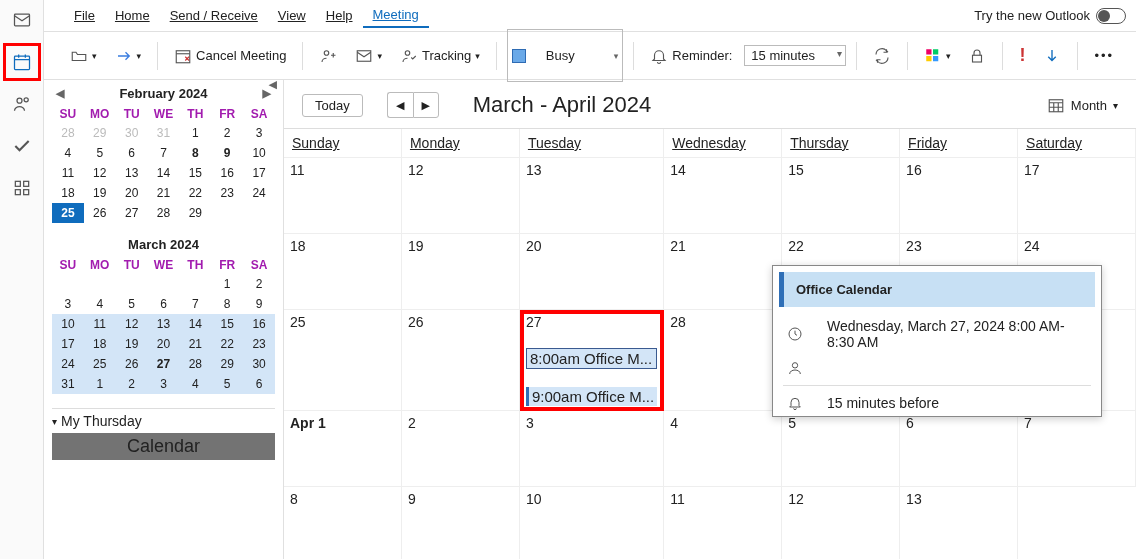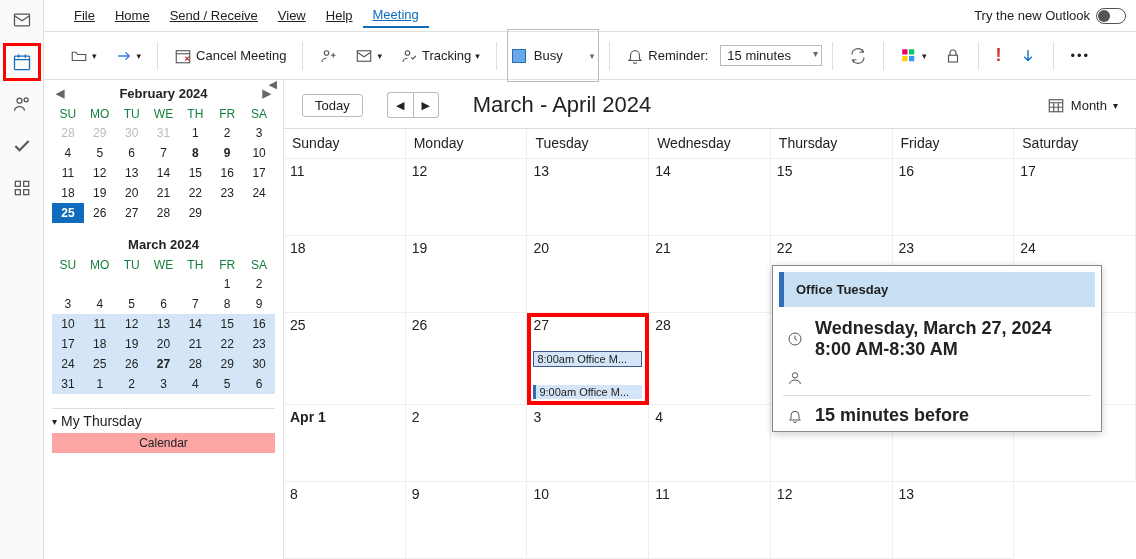--- a/index.html
+++ b/index.html
@@ -9,74 +9,74 @@
 .topbar .menu-item.active { color: #0f6cbd; border-bottom: 2px solid #0f6cbd; }
 .topbar .spacer { flex: 1; }
 .try-new { display: flex; align-items: center; gap: 6px; font-size: 13px; }
 .toggle { width: 30px; height: 16px; border: 1px solid #555; border-radius: 8px; position: relative; }
 .toggle::after { content: ""; position: absolute; width: 12px; height: 12px; background: #555; border-radius: 50%; top: 1px; left: 1px; }
 
 .ribbon { display: flex; align-items: center; height: 48px; border-bottom: 1px solid #e0e0e0; padding: 0 10px 0 64px; gap: 6px; }
 .ribbon .rbtn { display: flex; align-items: center; gap: 4px; padding: 4px 6px; cursor: pointer; }
 .ribbon .sep { width: 1px; height: 28px; background: #ddd; margin: 0 4px; }
 .ribbon svg { width: 18px; height: 18px; }
-.showas-box { display: flex; align-items: center; border: 1px solid #bbb; padding: 18px 4px; gap: 8px; }
+.showas-box { display: flex; align-items: center; border: 1px solid #bbb; padding: 18px 4px; gap: 20px; }
 .showas-swatch { width: 14px; height: 14px; background: #6aa9e8; border: 1px solid #2e6bb3; }
 .reminder-box { border: 1px solid #bbb; padding: 2px 30px 2px 6px; position: relative; }
 .reminder-box::after { content: "▾"; position: absolute; right: 3px; top: 2px; font-size: 10px; color: #666; }
 
 .leftrail { position: absolute; left: 0; top: 0; width: 44px; height: 559px; border-right: 1px solid #e0e0e0; display: flex; flex-direction: column; align-items: center; padding-top: 6px; gap: 14px; background: #fafafa; }
 .leftrail .rail-icon { width: 28px; height: 28px; display: flex; align-items: center; justify-content: center; cursor: pointer; }
 .leftrail .rail-icon.selected { outline: 3px solid red; outline-offset: 2px; }
 .leftrail svg { width: 20px; height: 20px; stroke: #555; fill: none; }
 .leftrail .rail-icon.selected svg { stroke: #0f6cbd; }
 
 .mainflex { display: flex; position: absolute; left: 44px; top: 80px; right: 0; bottom: 0; }
 
 .sidepanel { width: 240px; border-right: 1px solid #e0e0e0; padding: 6px 8px; position: relative; }
 .sidepanel .collapser { position: absolute; top: -2px; right: 6px; font-size: 11px; color: #666; cursor: pointer; }
 .minical { margin-bottom: 14px; }
 .minical-head { display: flex; align-items: center; justify-content: center; gap: 4px; font-weight: 600; margin-bottom: 4px; position: relative; }
 .minical-head .nav { position: absolute; font-size: 11px; color: #666; cursor: pointer; }
 .minical-head .nav.prev { left: 4px; }
 .minical-head .nav.next { right: 4px; }
 .minical-grid { display: grid; grid-template-columns: repeat(7, 1fr); text-align: center; font-size: 12px; }
-.minical-grid .dayhead { color: #15803d; font-weight: 400; padding: 2px 0; }
+.minical-grid .dayhead { color: #a21caf; font-weight: 700; padding: 2px 0; }
 .minical-grid .day { padding: 3px 0; cursor: pointer; }
 .minical-grid .day.dim { color: #bbb; }
 .minical-grid .day.bold { font-weight: 700; }
 .minical-grid .day.today { background: #0f6cbd; color: #fff; font-weight: 700; }
 .minical-grid .day.sel { background: #d3e5f7; }
 .minical-grid .day.selbold { background: #d3e5f7; font-weight: 700; }
 .mycal-head { display: flex; align-items: center; gap: 4px; padding: 4px 0; font-size: 14px; cursor: pointer; border-top: 1px solid #ddd; margin-top: 6px;}
-.mycal-item { background: #fca5a5; text-align: center; padding: 3px 0; font-size: 12px; }
+.mycal-item { background: #737373; text-align: center; padding: 3px 0; font-size: 18px; }
 
 .calarea { flex: 1; display: flex; flex-direction: column; }
 .calhead { display: flex; align-items: center; padding: 12px 18px 10px 18px; gap: 24px; }
 .todaybtn { border: 1px solid #bbb; padding: 3px 12px; border-radius: 3px; cursor: pointer; font-size: 13px; }
 .navsmall { border: 1px solid #bbb; width: 26px; height: 26px; display: flex; align-items: center; justify-content: center; cursor: pointer; border-radius: 3px; font-size: 11px;}
 .navpair { display: flex; }
 .navpair .navsmall:first-child { border-right: none; border-radius: 3px 0 0 3px; }
 .navpair .navsmall:last-child { border-radius: 0 3px 3px 0; }
 .rangelabel { font-size: 22px; font-weight: 400; margin-left: 10px; }
 .calhead .flex1 { flex: 1; }
 .viewdrop { display: flex; align-items: center; gap: 6px; cursor: pointer; }
 
 .calgrid { flex: 1; border-top: 1px solid #ddd; display: grid; grid-template-columns: repeat(7, 1fr); position: relative; }
-.calgrid .colhead { border-right: 1px solid #eee; border-bottom: 1px solid #eee; padding: 6px 8px; font-size: 14px; }
+.calgrid .colhead { border-right: 1px solid #eee; border-bottom: 1px solid #eee; padding: 6px 8px; font-size: 14px; text-decoration: underline; }
 .calgrid .cell { border-right: 1px solid #eee; border-bottom: 1px solid #eee; padding: 4px 6px; min-height: 76px; font-size: 14px; position: relative; }
 .calgrid .cell .datelabel { }
 .calgrid .cell.bold .datelabel { font-weight: 700; }
 .calgrid .cell.highlight { outline: 4px solid red; outline-offset: -4px; }
-.event { font-size: 11px; background: #d3e5f7; border-left: 3px solid #2f6fb7; padding: 1px 3px; margin-top: 18px; white-space: nowrap; overflow: hidden; text-overflow: ellipsis; cursor: pointer; }
+.event { font-size: 15px; background: #d3e5f7; border-left: 3px solid #2f6fb7; padding: 1px 3px; margin-top: 18px; white-space: nowrap; overflow: hidden; text-overflow: ellipsis; cursor: pointer; }
 .event.sel { border: 1px solid #3a5a90; background: #d3e5f7; }
 
 .popup { position: absolute; left: 488px; top: 136px; width: 330px; background: #fff; border: 1px solid #888; box-shadow: 0 2px 8px rgba(0,0,0,0.2); z-index: 10; }
 .popup-title { background: #c7e0f4; border-left: 5px solid #2f6fb7; padding: 10px 12px; font-weight: 600; margin: 6px;}
-.popup-row { display: flex; align-items: center; gap: 12px; padding: 5px 14px; font-size: 18px; font-weight: bold; }
+.popup-row { display: flex; align-items: center; gap: 24px; padding: 5px 14px; font-size: 14px; }
 .popup-row svg { width: 16px; height: 16px; stroke: #555; fill: none; flex-shrink: 0; }
 </style>
 </head>
 <body>
 
 <div class="leftrail">
   <div class="rail-icon">
       <svg viewBox="0 0 24 24" stroke-width="1.5">
         <rect x="3" y="5" width="18" height="14" rx="1"></rect>
         <path d="M3 7l9 6 9-6"></path>
@@ -464,21 +464,21 @@
         <div class="cell">
           <div class="datelabel">11</div>
         </div>
         <div class="cell">
           <div class="datelabel">12</div>
         </div>
         <div class="cell">
           <div class="datelabel">13</div>
         </div>
         <div class="popup">
-        <div class="popup-title">Office Tuesday</div>
+        <div class="popup-title">Office Calendar</div>
         <div class="popup-row">
             <svg viewBox="0 0 24 24" stroke-width="1.5">
               <circle cx="12" cy="12" r="9"></circle>
               <path d="M12 7v5l3 2"></path>
             </svg>
             <span>Wednesday, March 27, 2024 8:00 AM-8:30 AM</span>
           </div>
         <div class="popup-row">
             <svg viewBox="0 0 24 24" stroke-width="1.5">
               <circle cx="12" cy="8" r="4"></circle>

